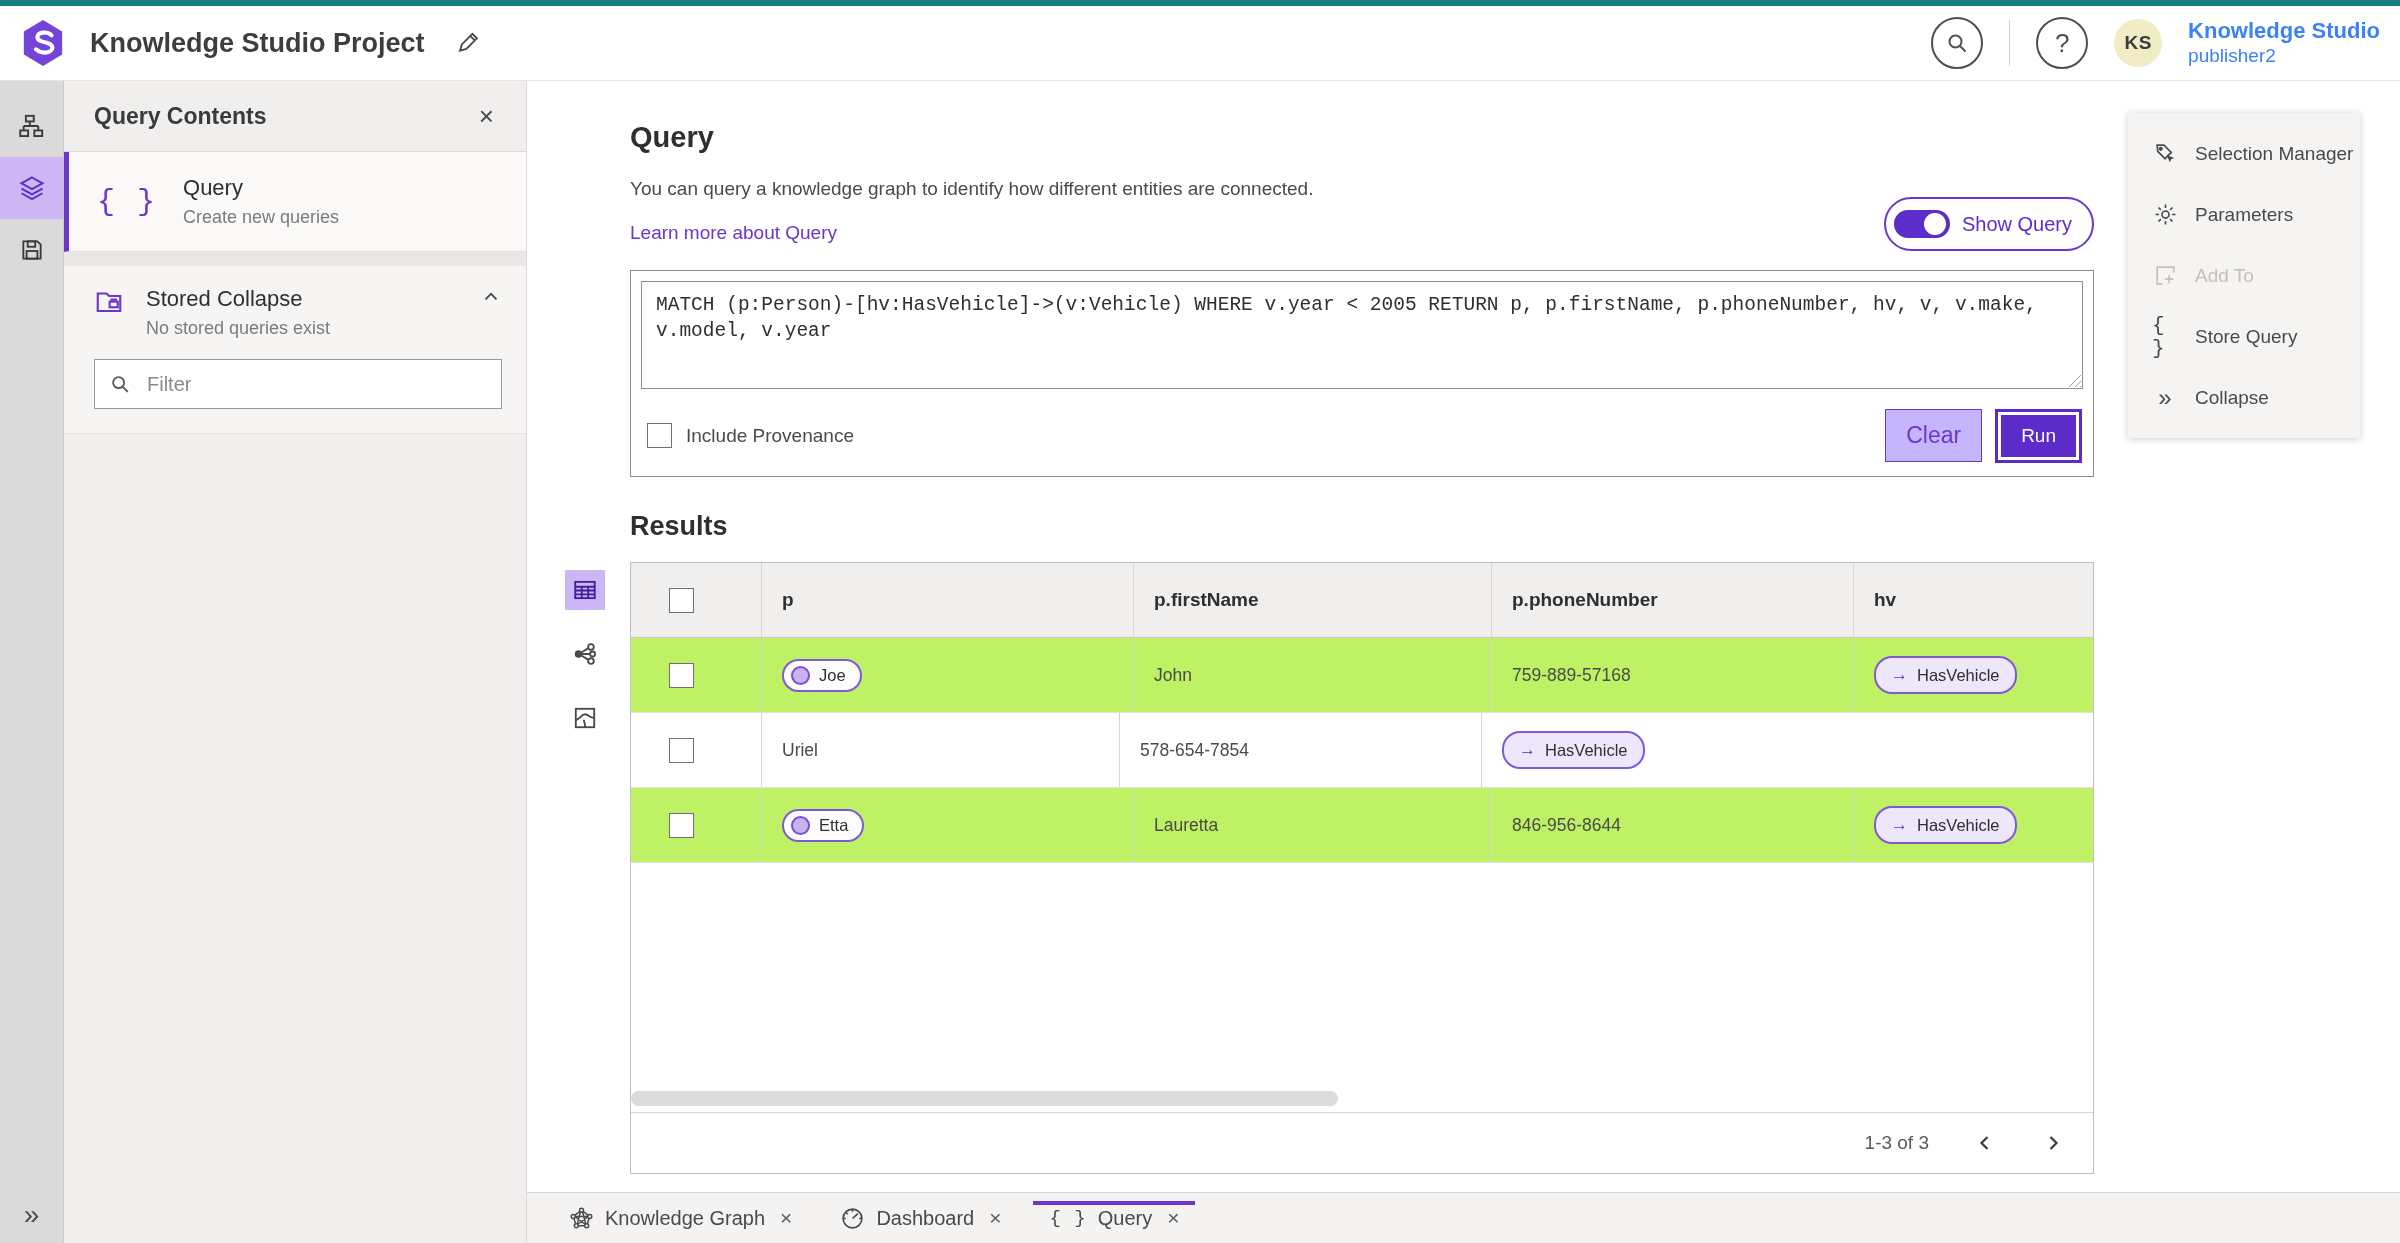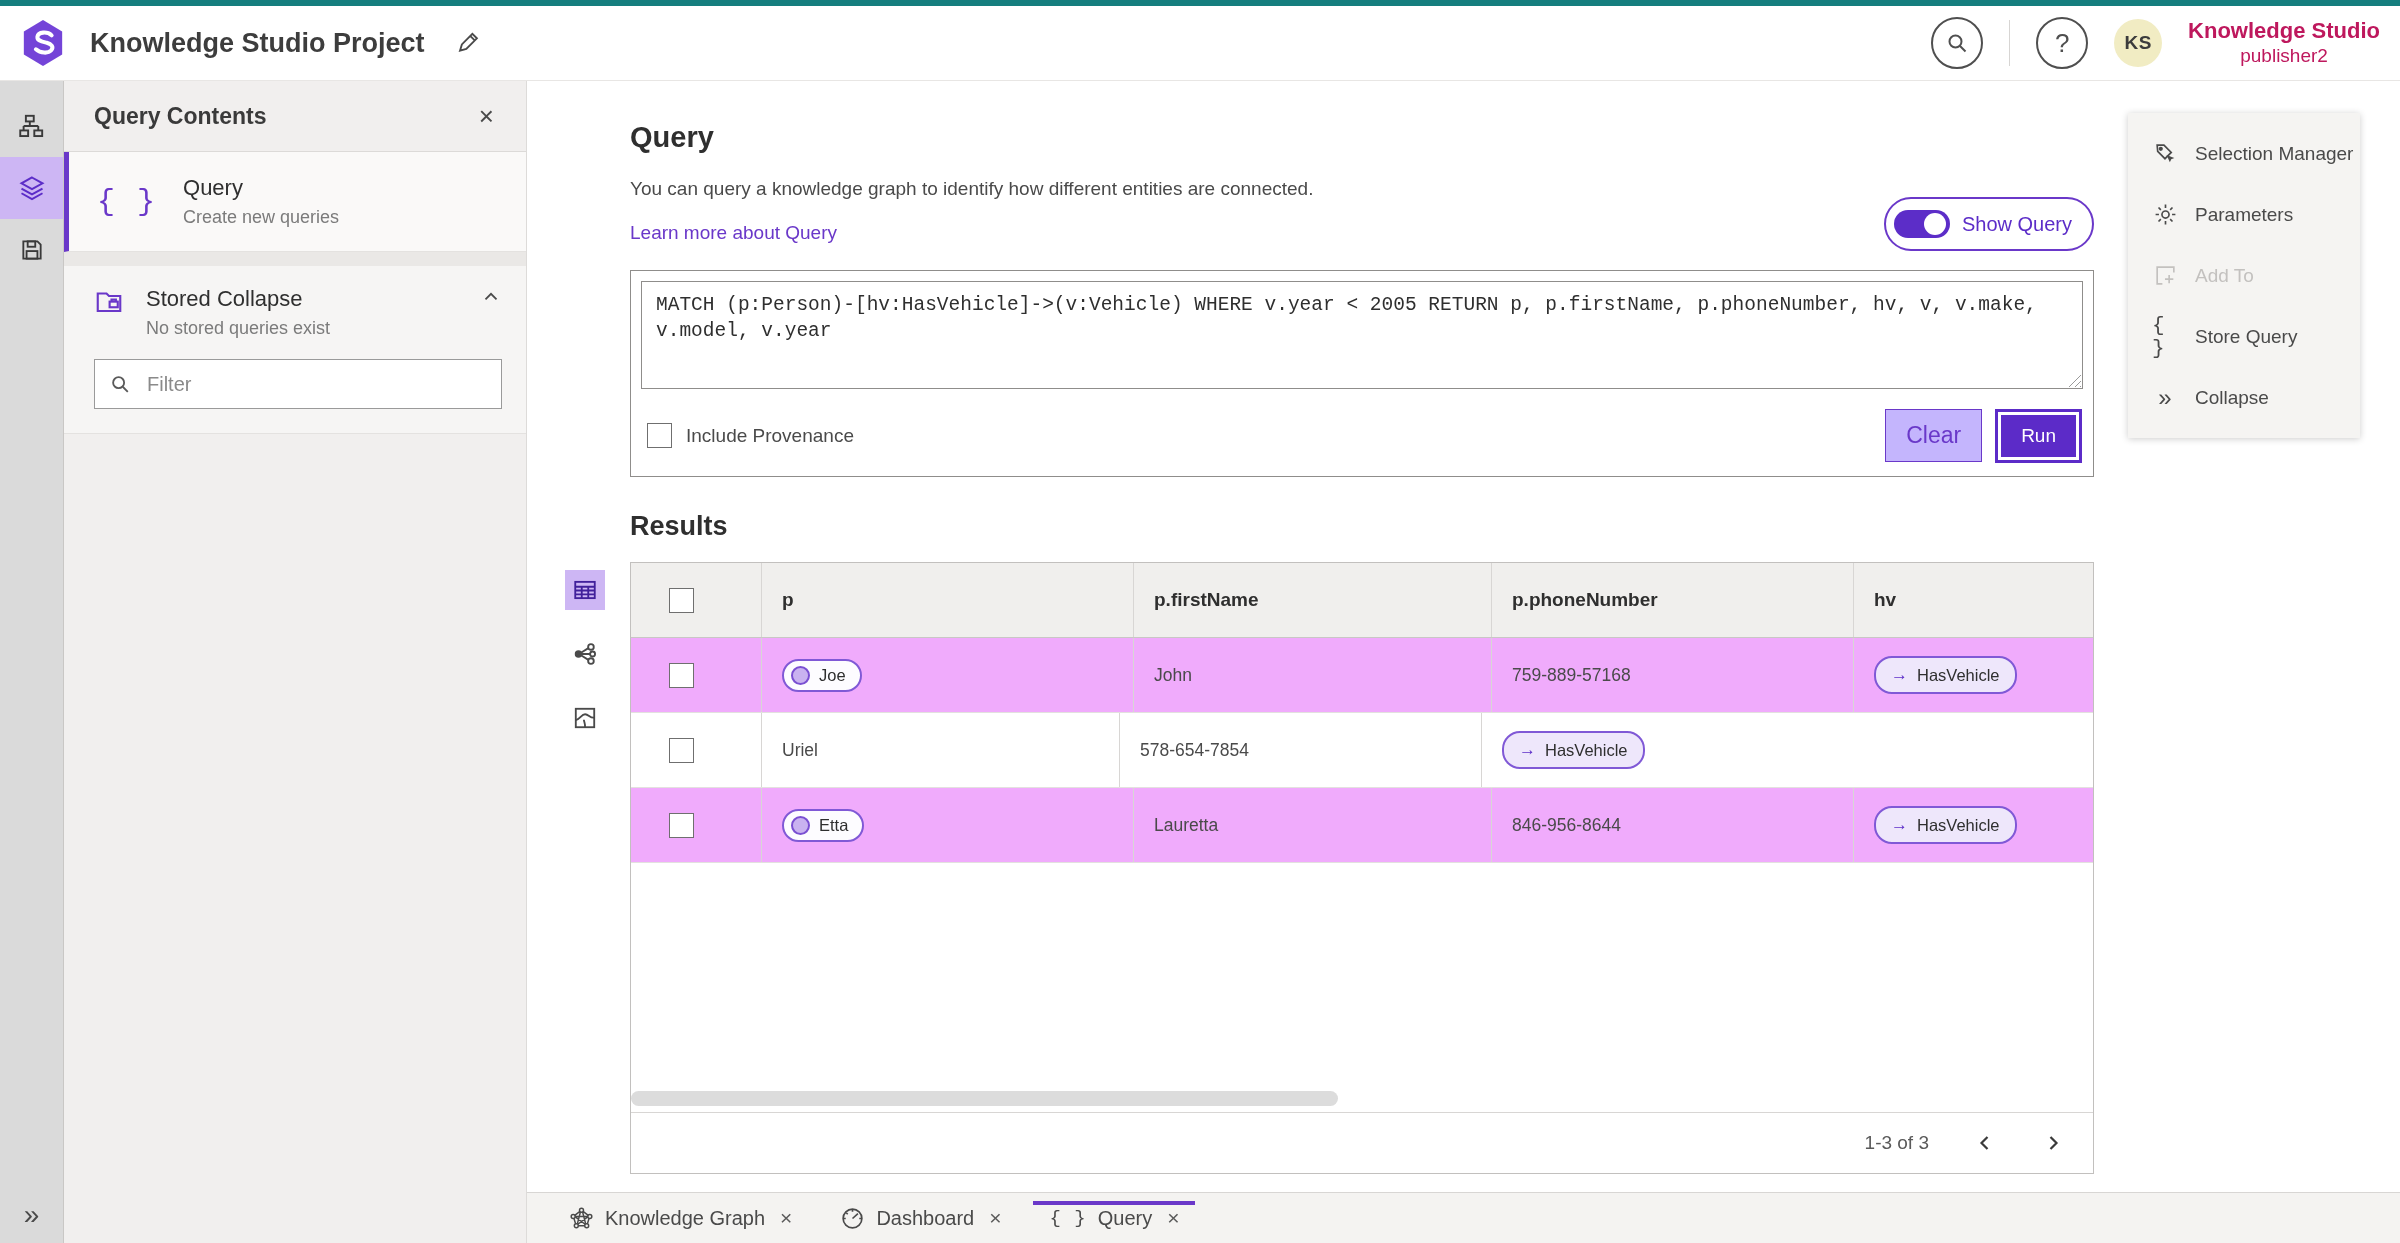--- a/index.html
+++ b/index.html
@@ -9,21 +9,21 @@
   
   .header{height:74px;background:#fff;display:flex;align-items:center;padding:0 20px 0 20px;border-bottom:1px solid #e8e6e4;flex:0 0 auto;}
   .logo{width:46px;height:50px;flex:0 0 auto;}
   .app-title{font-size:27px;font-weight:600;color:#3d3d3d;margin-left:24px;}
   .pencil-btn{margin-left:28px;display:flex;align-items:center;color:#4a4a4a;background:none;border:none;padding:0;cursor:pointer;}
   .header-right{margin-left:auto;display:flex;align-items:center;gap:26px;}
   .circle-btn{width:52px;height:52px;border:2px solid #4f4f4f;border-radius:50%;background:#fff;display:flex;align-items:center;justify-content:center;color:#4f4f4f;cursor:pointer;}
   .q-mark{font-size:26px;color:#4f4f4f;}
   .v-divider{width:1px;height:46px;background:#d7d5d3;}
   .avatar{width:48px;height:48px;border-radius:50%;background:#f1ecc3;color:#3c3c3c;font-size:19px;font-weight:700;display:flex;align-items:center;justify-content:center;letter-spacing:.5px;}
-  .user-block{line-height:1.2;color:#be185d;text-align:center;}
+  .user-block{line-height:1.2;color:#3b82f6;}
   .user-block .l1{font-size:22px;font-weight:600;}
   .user-block .l2{font-size:19px;font-weight:400;}
   
   .workspace{flex:1;display:flex;min-height:0;}
   .rail{width:63px;background:#dadada;border-right:1px solid #c9c7c5;display:flex;flex-direction:column;align-items:center;padding-top:14px;position:relative;flex:0 0 auto;}
   .rail-item{width:63px;height:62px;display:flex;align-items:center;justify-content:center;color:#3a3a3a;cursor:pointer;}
   .rail-item.selected{background:#cdb6f4;color:#5c2dc8;}
   .rail-expand{position:absolute;bottom:12px;left:0;width:63px;text-align:center;font-size:28px;color:#4a4a4a;cursor:pointer;}
   
   .sidepanel{width:462px;background:#f1efee;border-right:1px solid #dddbd9;display:flex;flex-direction:column;flex:0 0 auto;}
@@ -63,21 +63,21 @@
   .btn-run{margin-left:16px;background:#5c2bc8;color:#fff;font-size:19px;padding:10px 20px;border:3px solid #fff;outline:3px solid #5c2bc8;cursor:pointer;font-family:"Liberation Sans",sans-serif;}
   .results-title{font-size:27px;font-weight:700;color:#2f2f2f;margin:34px 0 0;}
   .results-area{position:relative;margin-top:20px;}
   .view-toolbar{position:absolute;left:-65px;top:8px;display:flex;flex-direction:column;gap:24px;}
   .vt-item{width:40px;height:40px;display:flex;align-items:center;justify-content:center;color:#4a4a4a;cursor:pointer;}
   .vt-item.selected{background:#cdb6f4;color:#41209b;}
   
   .table-card{width:1464px;height:612px;border:1px solid #c2c0be;box-sizing:border-box;display:flex;flex-direction:column;background:#fff;}
   .t-header{display:flex;height:74px;background:#f0efed;border-bottom:1px solid #c9c7c5;flex:0 0 auto;}
   .t-row{display:flex;height:74px;border-bottom:1px solid #e3e1df;flex:0 0 auto;background:#fff;}
-  .t-row.odd{background:#f0abfc;}
+  .t-row.odd{background:#bef264;}
   .c{display:flex;align-items:center;box-sizing:border-box;padding-left:20px;}
   .c0{width:130px;padding-left:38px;}
   .c1{width:372px;border-left:1px solid #d8d6d4;}
   .c2{width:358px;border-left:1px solid #d8d6d4;}
   .c3{width:362px;border-left:1px solid #d8d6d4;}
   .c4{flex:1;border-left:1px solid #d8d6d4;}
   .th{font-weight:700;font-size:19px;color:#2f2f2f;}
   .cell-text{font-size:17.5px;color:#4a4a4a;}
   .entity-pill{display:inline-flex;align-items:center;gap:9px;border:2px solid #8059d6;border-radius:18px;padding:5px 14px 5px 7px;background:#fdfcff;font-size:16.5px;color:#2f2f2f;cursor:pointer;}
   .entity-dot{width:19px;height:19px;border-radius:50%;background:#c9b2f0;border:2px solid #7a4fd2;box-sizing:border-box;}

